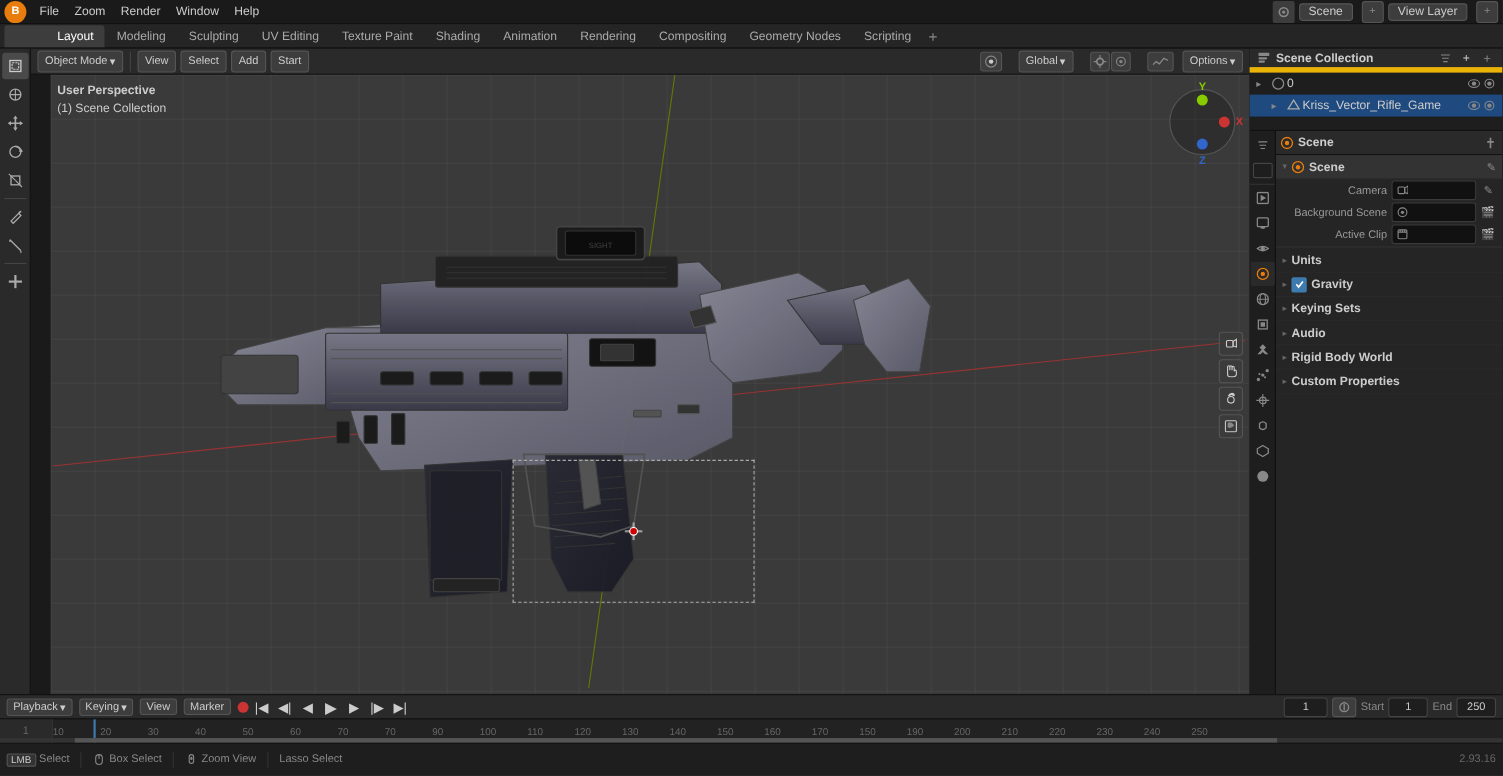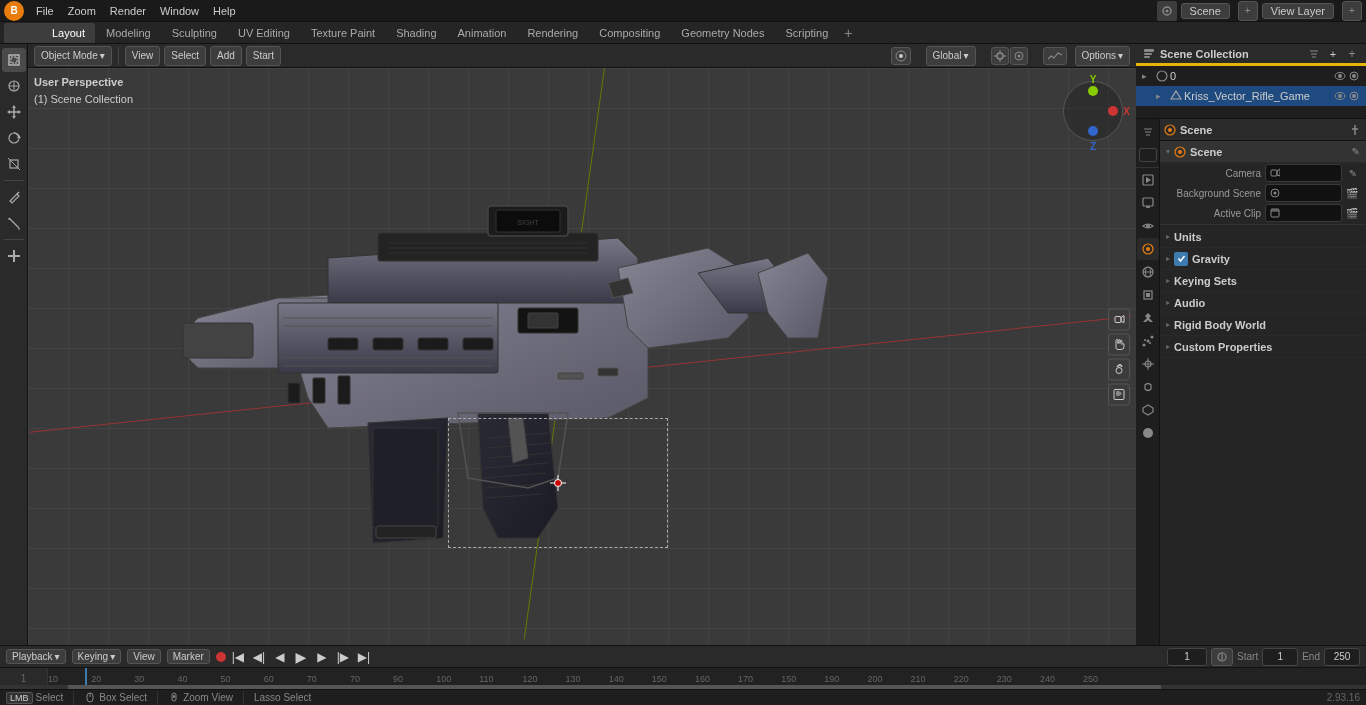--- a/index.html
+++ b/index.html
@@ -136,20 +136,21 @@
       background: #444;
       margin: 2px 0;
     }
 
     
     #viewport {
       flex: 1;
       background: #3a3a3a;
       position: relative;
       overflow: hidden;
+      margin-left: 18px;
     }
 
     
     #viewport-grid {
       position: absolute;
       top: 0; left: 0; right: 0; bottom: 0;
       background:
         linear-gradient(rgba(255,255,255,0.04) 1px, transparent 1px),
         linear-gradient(90deg, rgba(255,255,255,0.04) 1px, transparent 1px);
       background-size: 40px 40px;
@@ -362,21 +363,21 @@
     }
     .scrubber-scroll-thumb {
       height: 4px;
       background: #555;
       width: 80%;
       margin-left: 5%;
     }
 
     
     #status-bar {
-      height: 16px;
+      height: 30px;
       background: #1e1e1e;
       border-top: 1px solid #111;
       display: flex;
       align-items: center;
       padding: 0 6px;
       gap: 10px;
       justify-content: space-between;
     }
     .status-item {
       font-size: 10px;
@@ -569,21 +570,21 @@
       height: 75px;
       border-bottom: 1px solid #111;
     }
     .out-header {
       height: 22px;
       background: #2a2a2a;
       display: flex;
       align-items: center;
       padding: 0 6px;
       gap: 4px;
-      border-bottom: 3px solid #eab308;
+      border-bottom: 5px solid #eab308;
     }
     .out-header-title {
       font-size: 11px;
       color: #ccc;
       font-weight: bold;
       flex: 1;
     }
 
     
     #rp-icons {

